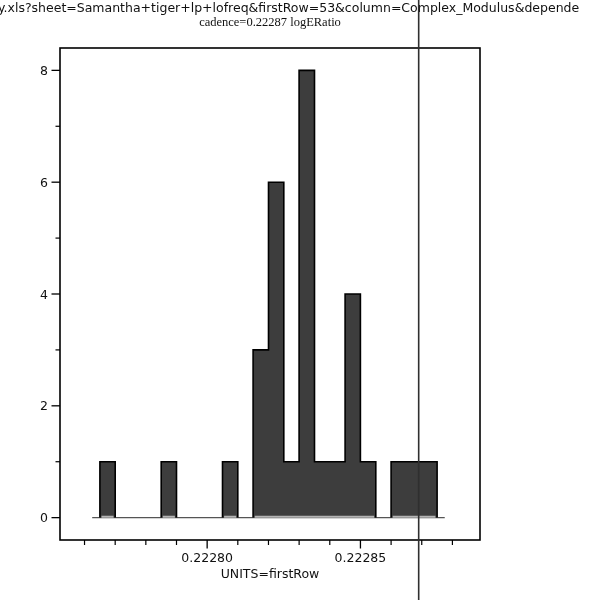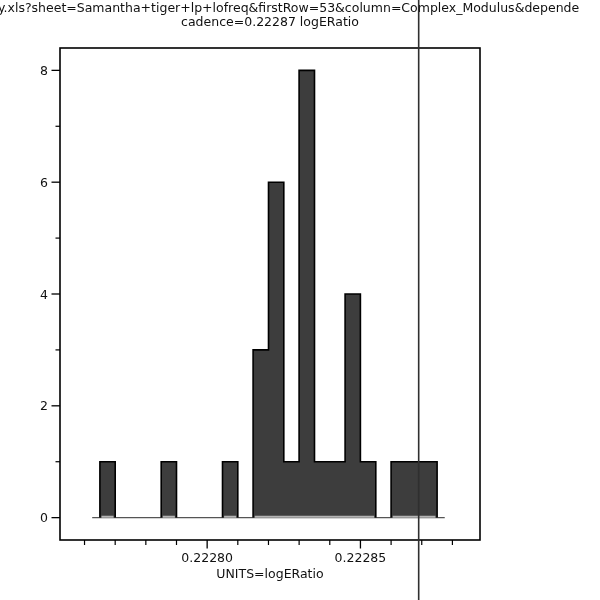--- a/index.html
+++ b/index.html
@@ -14,21 +14,21 @@
   .title-line {
     position: absolute;
     left: 270px;
     transform: translateX(-50%);
     white-space: nowrap;
     font-size: 12.5px;
     line-height: 14px;
     color: #111;
   }
   #title-line1 { top: 1px; }
-  #title-line2 { top: 15px; }
+  #title-line2 { top: 15px; font-family: Liberation Serif, serif; }
   #x-axis-label {
     position: absolute;
     left: 270px; top: 566px;
     transform: translateX(-50%);
     white-space: nowrap;
     font-size: 12.5px;
     color: #111;
   }
   svg { position: absolute; left: 0; top: 0; }
   svg text {
@@ -95,13 +95,13 @@
   <g id="ylabels-g">
       <text x="48" y="522.1363636363636" text-anchor="end">0</text>
       <text x="48" y="410.31818181818187" text-anchor="end">2</text>
       <text x="48" y="298.5" text-anchor="end">4</text>
       <text x="48" y="186.6818181818182" text-anchor="end">6</text>
       <text x="48" y="74.86363636363637" text-anchor="end">8</text>
     </g>
   <line id="marker-line" x1="418.68613138688426" x2="418.68613138688426" y1="0" y2="600" stroke="#2f2f2f" stroke-width="1.6"></line>
 </svg>
 
-<div id="x-axis-label">UNITS=logERatio</div>
+<div id="x-axis-label">UNITS=firstRow</div>
 
 </body></html>

